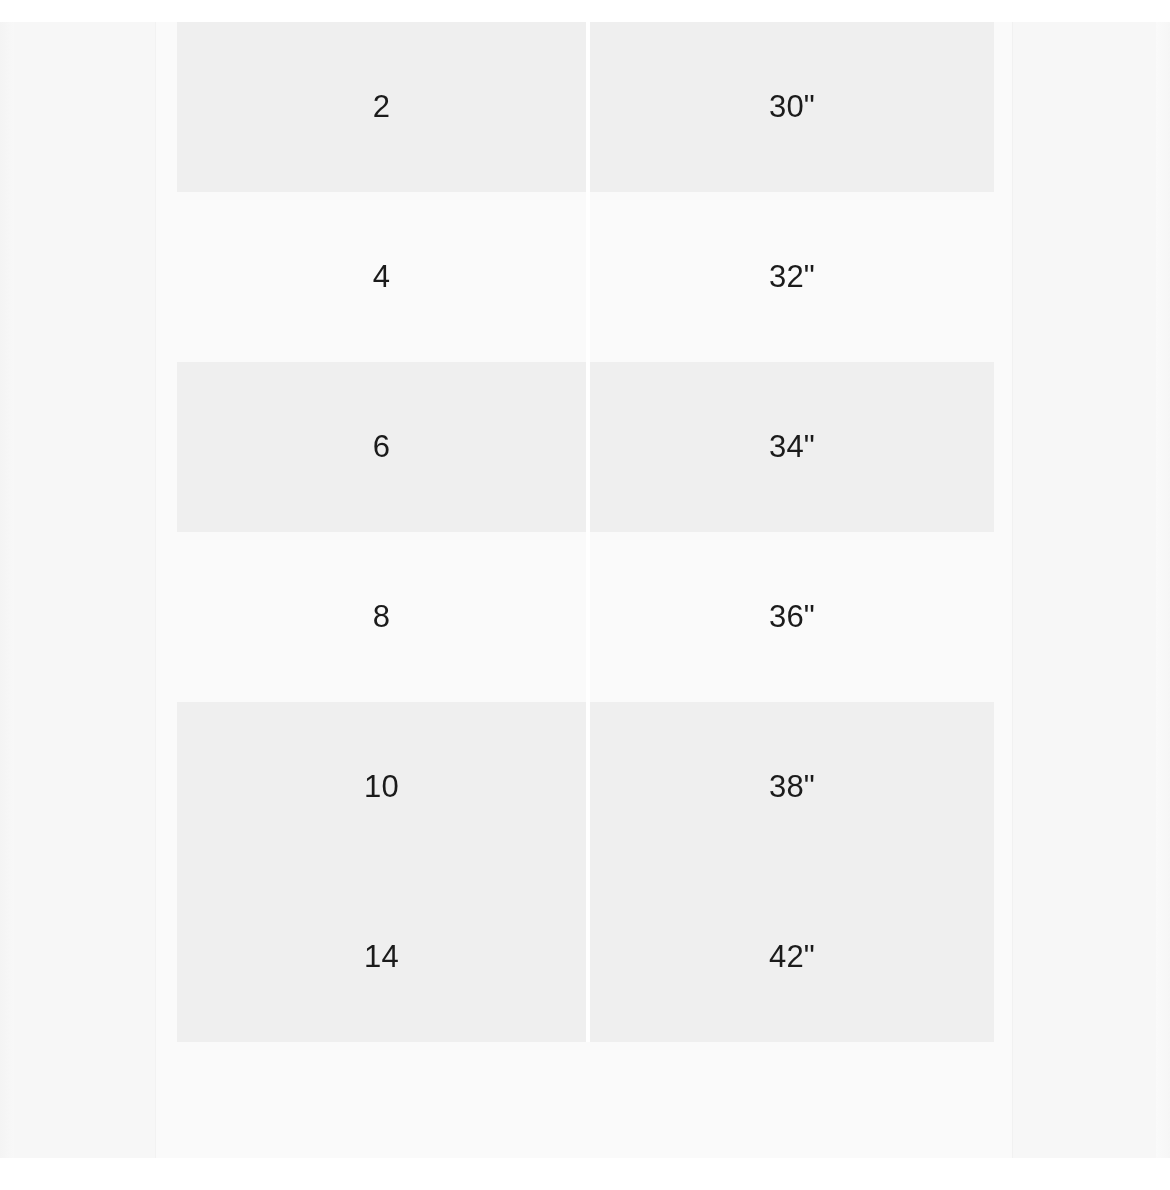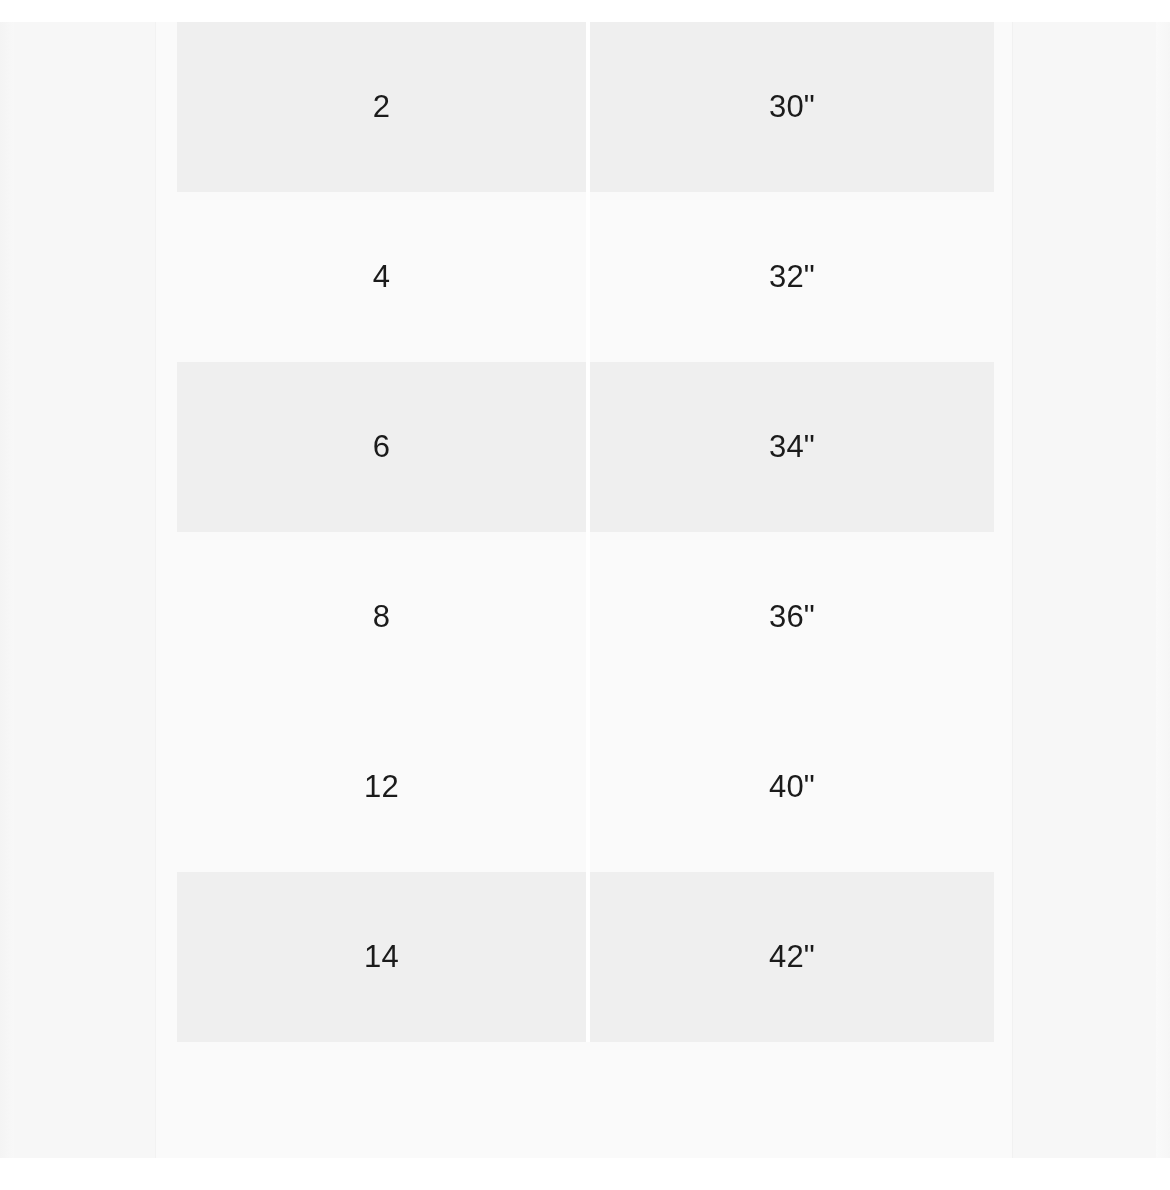--- a/index.html
+++ b/index.html
@@ -156,25 +156,25 @@
       <tr class="striped">
         <td class="col-size">6</td>
         <td class="col-measure">34"</td>
       </tr>
 
       <tr class="plain">
         <td class="col-size">8</td>
         <td class="col-measure">36"</td>
       </tr>
 
+      <tr class="striped">
+        <td class="col-size">10</td>
+        <td class="col-measure">38"</td>
+      </tr>
 
-      <tr class="plain">
-        <td class="col-size">12</td>
-        <td class="col-measure">40"</td>
-      </tr>
 
       <tr class="striped">
         <td class="col-size">14</td>
         <td class="col-measure">42"</td>
       </tr>
 
     </tbody>
   </table>
 
   <div class="top-band"></div>

